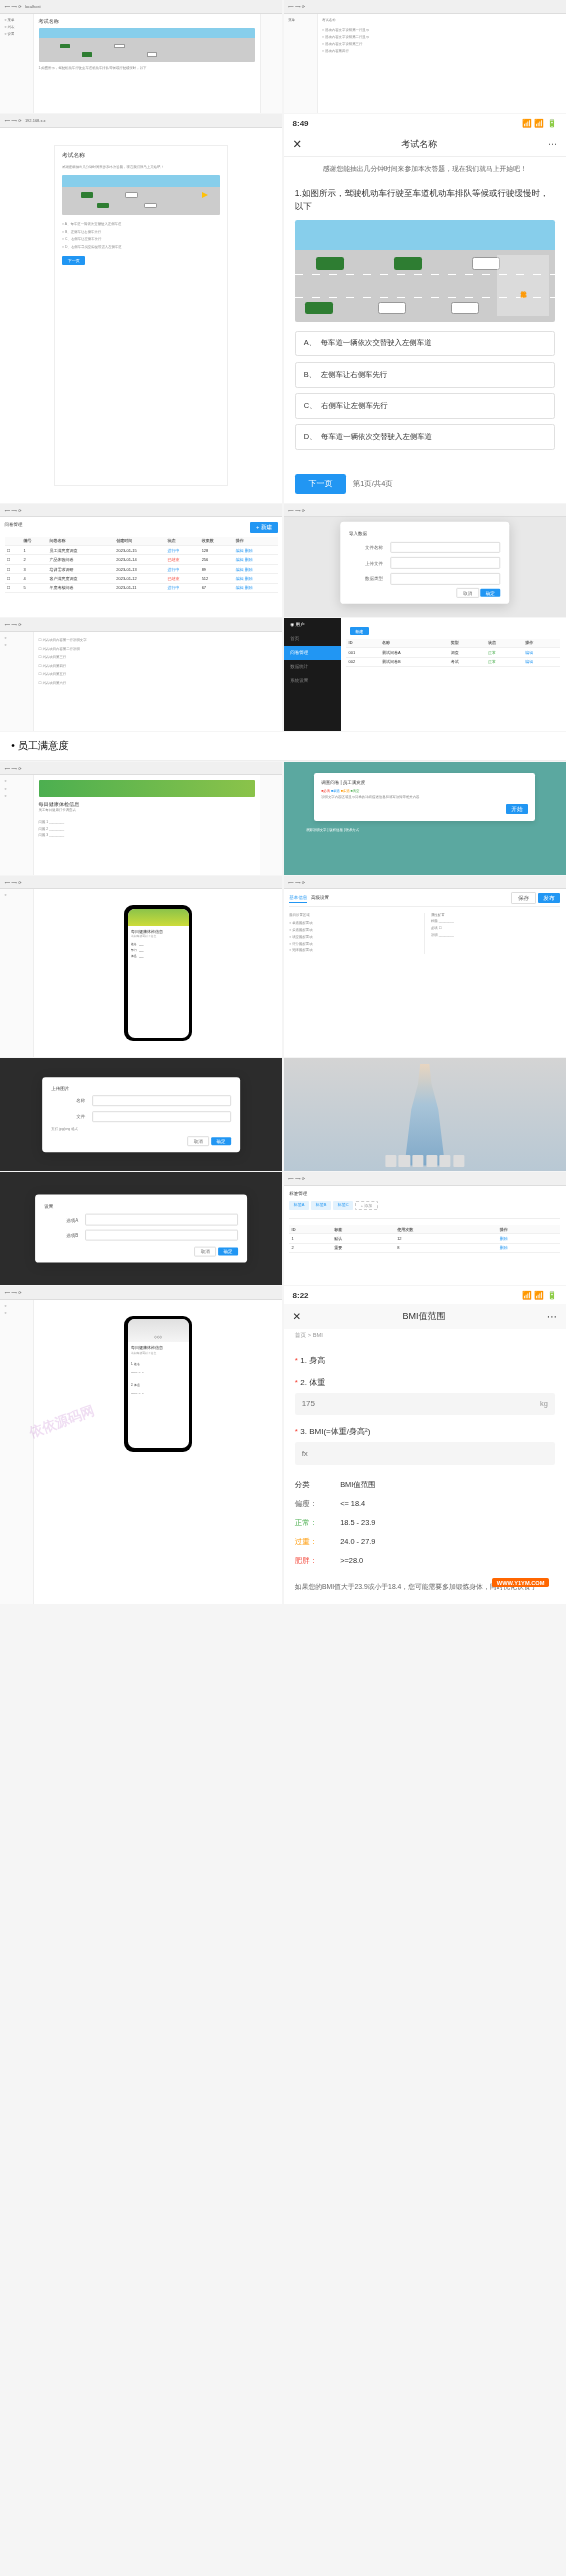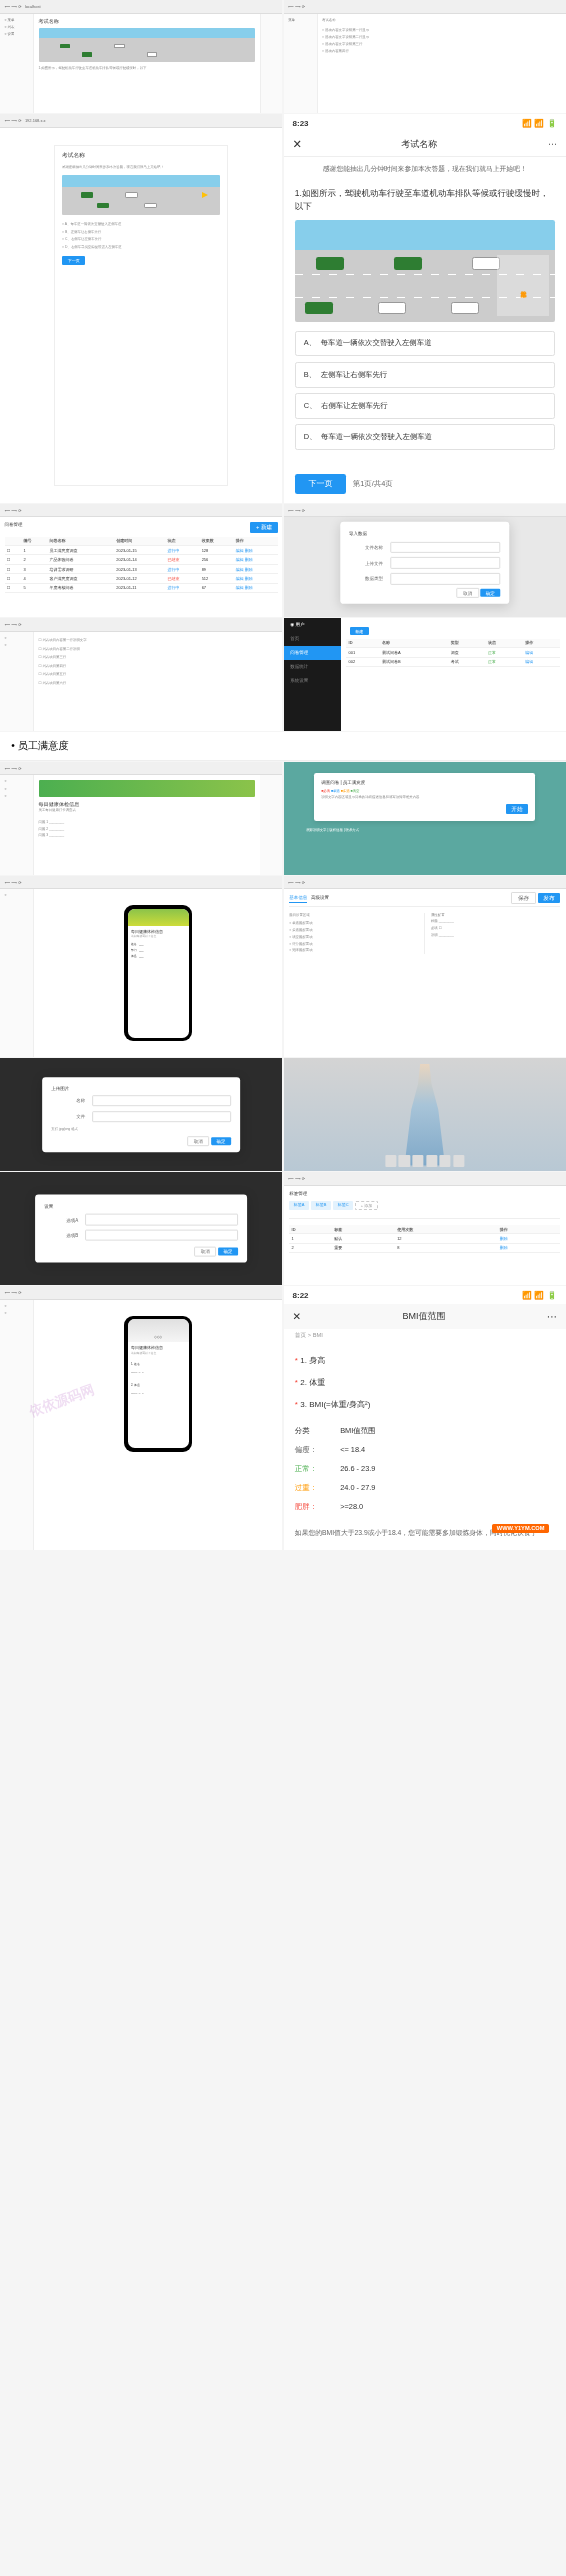--- a/index.html
+++ b/index.html
@@ -140,21 +140,21 @@
           ○ A、每车道一辆依次交替驶入左侧车道<br>○ B、左侧车让右侧车先行<br>○ C、右侧车让左侧车先行<br>○ D、右侧车寻找空隙提前进入左侧车道
         </div>
         <div style="margin-top:6.8px"><span class="mini-btn">下一页</span></div>
       </div>
     </div>
   </div>
 </div>
 
 <div class="cell tall phone-panel" style="grid-row:span 2;padding:0">
   <div class="status-bar">
-    <span>8:23</span>
+    <span>8:49</span>
     <span>📶 📶 🔋</span>
   </div>
   <div class="phone-header">
     <span class="close">✕</span>
     <span class="title">考试名称</span>
     <span class="dots">⋯</span>
   </div>
   <div class="intro-text">感谢您能抽出几分钟时间来参加本次答题，现在我们就马上开始吧！</div>
   <div class="question-title">1.如图所示，驾驶机动车行驶至车道机动车排队等候或行驶缓慢时，以下</div>
   <div class="road-img">
@@ -566,40 +566,47 @@
             <span>1.</span>
             <span>身高</span>
           </div>
     </div>
     <div class="bmi-field">
       <div class="bmi-label">
             <span class="red-star">*</span>
             <span>2.</span>
             <span>体重</span>
           </div>
+      <div class="bmi-input">
+            <input placeholder="175" style="">
+            <span class="bmi-unit">kg</span>
+          </div>
     </div>
     <div class="bmi-field">
       <div class="bmi-label">
             <span class="red-star">*</span>
             <span>3.</span>
             <span>BMI(=体重/身高²)</span>
           </div>
+      <div class="bmi-input">
+            <input placeholder="fx" style="">
+          </div>
     </div>
     <div class="bmi-table">
       <div class="bmi-row" style="color:#333;font-weight:500">
             <span class="bmi-cat">分类</span>
             <span>BMI值范围</span>
           </div>
       <div class="bmi-row">
             <span class="bmi-cat cat-low">偏瘦：</span>
             <span>&lt;= 18.4</span>
           </div>
       <div class="bmi-row">
             <span class="bmi-cat cat-normal">正常：</span>
-            <span>26.6 - 23.9</span>
+            <span>18.5 - 23.9</span>
           </div>
       <div class="bmi-row">
             <span class="bmi-cat cat-over">过重：</span>
             <span>24.0 - 27.9</span>
           </div>
       <div class="bmi-row">
             <span class="bmi-cat cat-obese">肥胖：</span>
             <span>&gt;=28.0</span>
           </div>
     </div>

